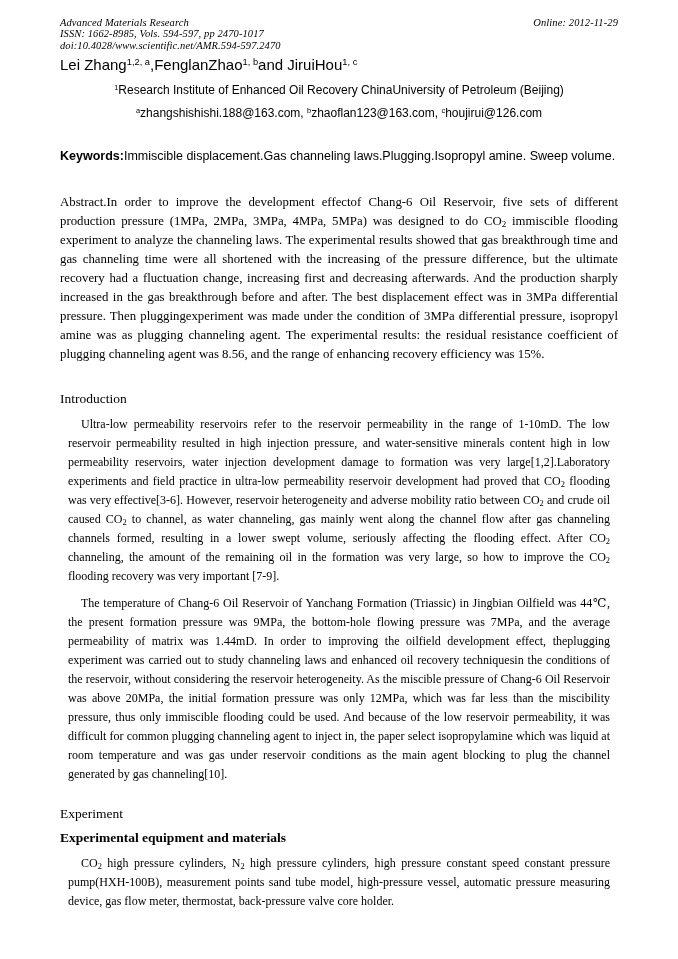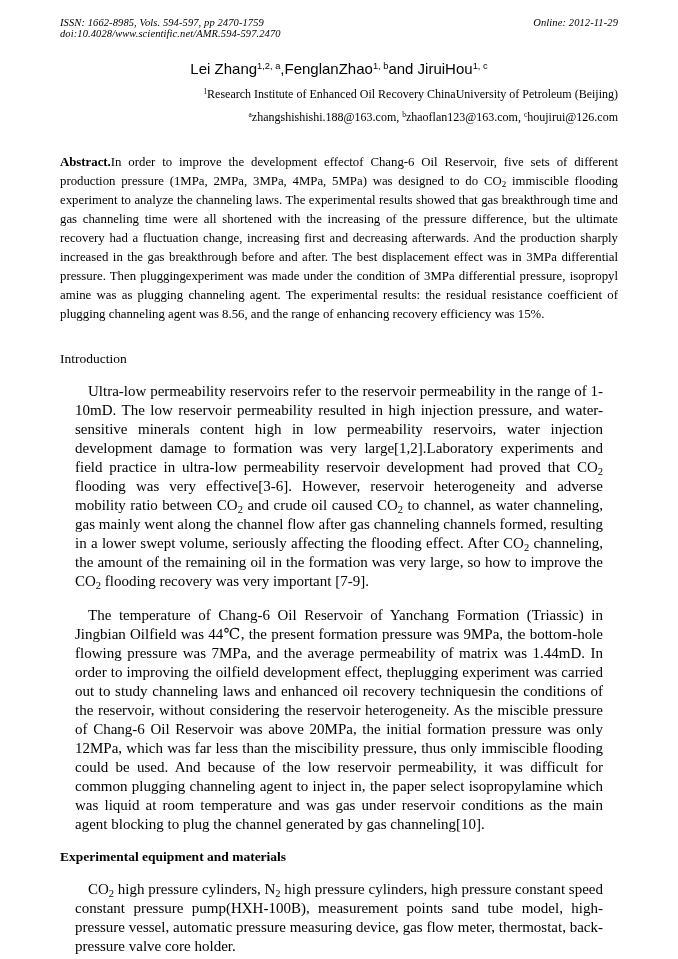--- a/index.html
+++ b/index.html
@@ -39,67 +39,66 @@
     font-size: 16px;
     line-height: 21px;
     text-align: center;
     max-width: 548px;
     margin: 26px auto 0 auto;
   }
   .authors {
     font-family: "Liberation Sans", "DejaVu Sans", sans-serif;
     font-size: 15px;
     line-height: 20px;
-    text-align: center;
-    margin-top: 19px;
+    margin-top: 4px;
   }
   .affil {
-    font-family: Liberation Serif, serif;
+    font-family: Liberation Sans, sans-serif;
     font-size: 12px;
     line-height: 15px;
-    text-align: right;
+    text-align: center;
     margin-top: 8px;
   }
 
   
   .keywords {
     font-family: "Liberation Sans", "DejaVu Sans", sans-serif;
     font-size: 12.5px;
     line-height: 16.5px;
     text-align: justify;
     margin: 27px 0 0 0;
   }
   .keywords .kw-label { font-weight: bold; }
 
   
   .abstract {
     font-size: 12.8px;
     line-height: 19px;
     text-align: justify;
     margin: 28px 0 0 0;
   }
-  .abstract .ab-label { font-weight: bold; }
+  .abstract .ab-label { font-weight: normal; }
 
   .sec-heading {
     font-size: 13.5px;
     font-weight: normal;
     margin: 27px 0 5px 0;
   }
   .sec-heading.tight { margin: 22px 0 2px 0; }
   .subsec-heading {
     font-size: 13.5px;
     font-weight: bold;
     margin: 8px 0 2px 0;
   }
   .body-par {
-    font-size: 15px;
+    font-size: 12px;
     line-height: 19px;
     text-align: justify;
     text-indent: 13px;
-    margin: 15px;
+    margin: 8px;
   }
 
   sup {
     font-size: 62%;
     vertical-align: baseline;
     position: relative;
     top: -0.55em;
     line-height: 0;
   }
   sub {
@@ -109,34 +108,37 @@
     top: 0.28em;
     line-height: 0;
   }
 </style>
 </head>
 <body>
 
 <div class="page">
 
   <div class="jheader">
-    <div>ISSN: 1662-8985, Vols. 594-597, pp 2470-1759</div>
+    <div>Advanced Materials Research</div>
+    <div>ISSN: 1662-8985, Vols. 594-597, pp 2470-1017</div>
     <div>doi:10.4028/www.scientific.net/AMR.594-597.2470</div>
     <div class="online-date">Online: 2012-11-29</div>
   </div>
 
 
   <div class="authors">Lei Zhang<sup>1,2, a</sup>,FenglanZhao<sup>1, b</sup>and JiruiHou<sup>1, c</sup></div>
 
   <div class="affil"><sup>1</sup>Research Institute of Enhanced Oil Recovery ChinaUniversity of Petroleum (Beijing)</div>
   <div class="affil"><sup>a</sup>zhangshishishi.188@163.com, <sup>b</sup>zhaoflan123@163.com, <sup>c</sup>houjirui@126.com</div>
 
+  <p class="keywords"><span class="kw-label">Keywords:</span><span>Immiscible displacement.Gas channeling laws.Plugging.Isopropyl amine. Sweep volume.</span></p>
 
   <p class="abstract"><span class="ab-label">Abstract.</span><span>In order to improve the development effectof Chang-6 Oil Reservoir, five sets of different production pressure (1MPa, 2MPa, 3MPa, 4MPa, 5MPa) was designed to do CO<sub>2</sub> immiscible flooding experiment to analyze the channeling laws. The experimental results showed that gas breakthrough time and gas channeling time were all shortened with the increasing of the pressure difference, but the ultimate recovery had a fluctuation change, increasing first and decreasing afterwards. And the production sharply increased in the gas breakthrough before and after. The best displacement effect was in 3MPa differential pressure. Then pluggingexperiment was made under the condition of 3MPa differential pressure, isopropyl amine was as plugging channeling agent. The experimental results: the residual resistance coefficient of plugging channeling agent was 8.56, and the range of enhancing recovery efficiency was 15%.</span></p>
 
   <h2 class="sec-heading">Introduction</h2>
   <p class="body-par">Ultra-low permeability reservoirs refer to the reservoir permeability in the range of 1-10mD. The low reservoir permeability resulted in high injection pressure, and water-sensitive minerals content high in low permeability reservoirs, water injection development damage to formation was very large[1,2].Laboratory experiments and field practice in ultra-low permeability reservoir development had proved that CO<sub>2</sub> flooding was very effective[3-6]. However, reservoir heterogeneity and adverse mobility ratio between CO<sub>2</sub> and crude oil caused CO<sub>2</sub> to channel, as water channeling, gas mainly went along the channel flow after gas channeling channels formed, resulting in a lower swept volume, seriously affecting the flooding effect. After CO<sub>2</sub> channeling, the amount of the remaining oil in the formation was very large, so how to improve the CO<sub>2</sub> flooding recovery was very important [7-9].</p>
   <p class="body-par">The temperature of Chang-6 Oil Reservoir of Yanchang Formation (Triassic) in Jingbian Oilfield was 44℃, the present formation pressure was 9MPa, the bottom-hole flowing pressure was 7MPa, and the average permeability of matrix was 1.44mD. In order to improving the oilfield development effect, theplugging experiment was carried out to study channeling laws and enhanced oil recovery techniquesin the conditions of the reservoir, without considering the reservoir heterogeneity. As the miscible pressure of Chang-6 Oil Reservoir was above 20MPa, the initial formation pressure was only 12MPa, which was far less than the miscibility pressure, thus only immiscible flooding could be used. And because of the low reservoir permeability, it was difficult for common plugging channeling agent to inject in, the paper select isopropylamine which was liquid at room temperature and was gas under reservoir conditions as the main agent blocking to plug the channel generated by gas channeling[10].</p>
 
+  <h2 class="sec-heading tight">Experiment</h2>
   <h3 class="subsec-heading">Experimental equipment and materials</h3>
   <p class="body-par">CO<sub>2</sub> high pressure cylinders, N<sub>2</sub> high pressure cylinders, high pressure constant speed constant pressure pump(HXH-100B), measurement points sand tube model, high-pressure vessel, automatic pressure measuring device, gas flow meter, thermostat, back-pressure valve core holder.</p>
 
 </div>
 
 </body></html>

